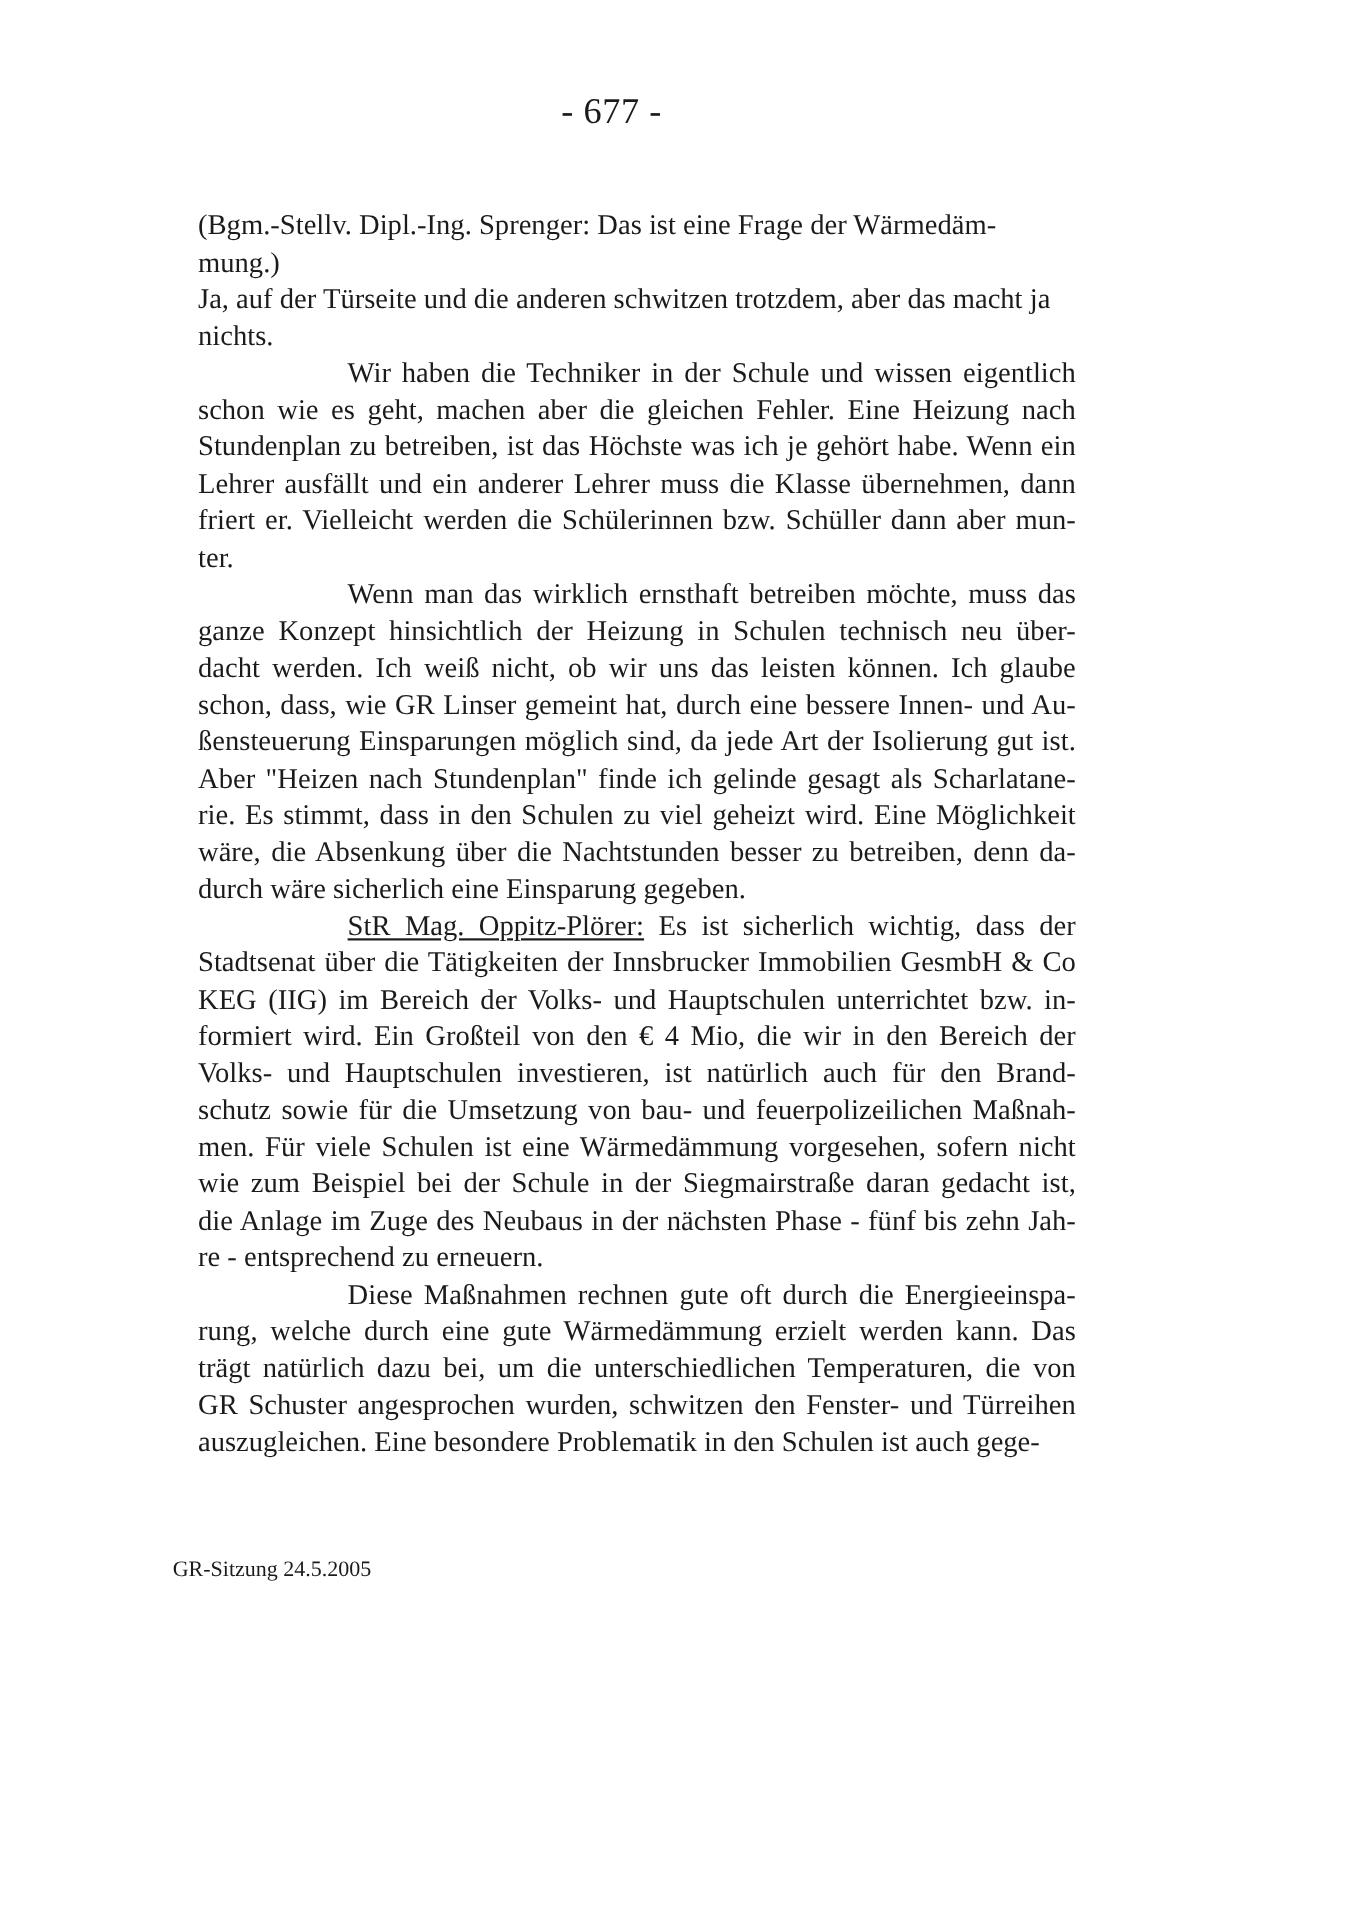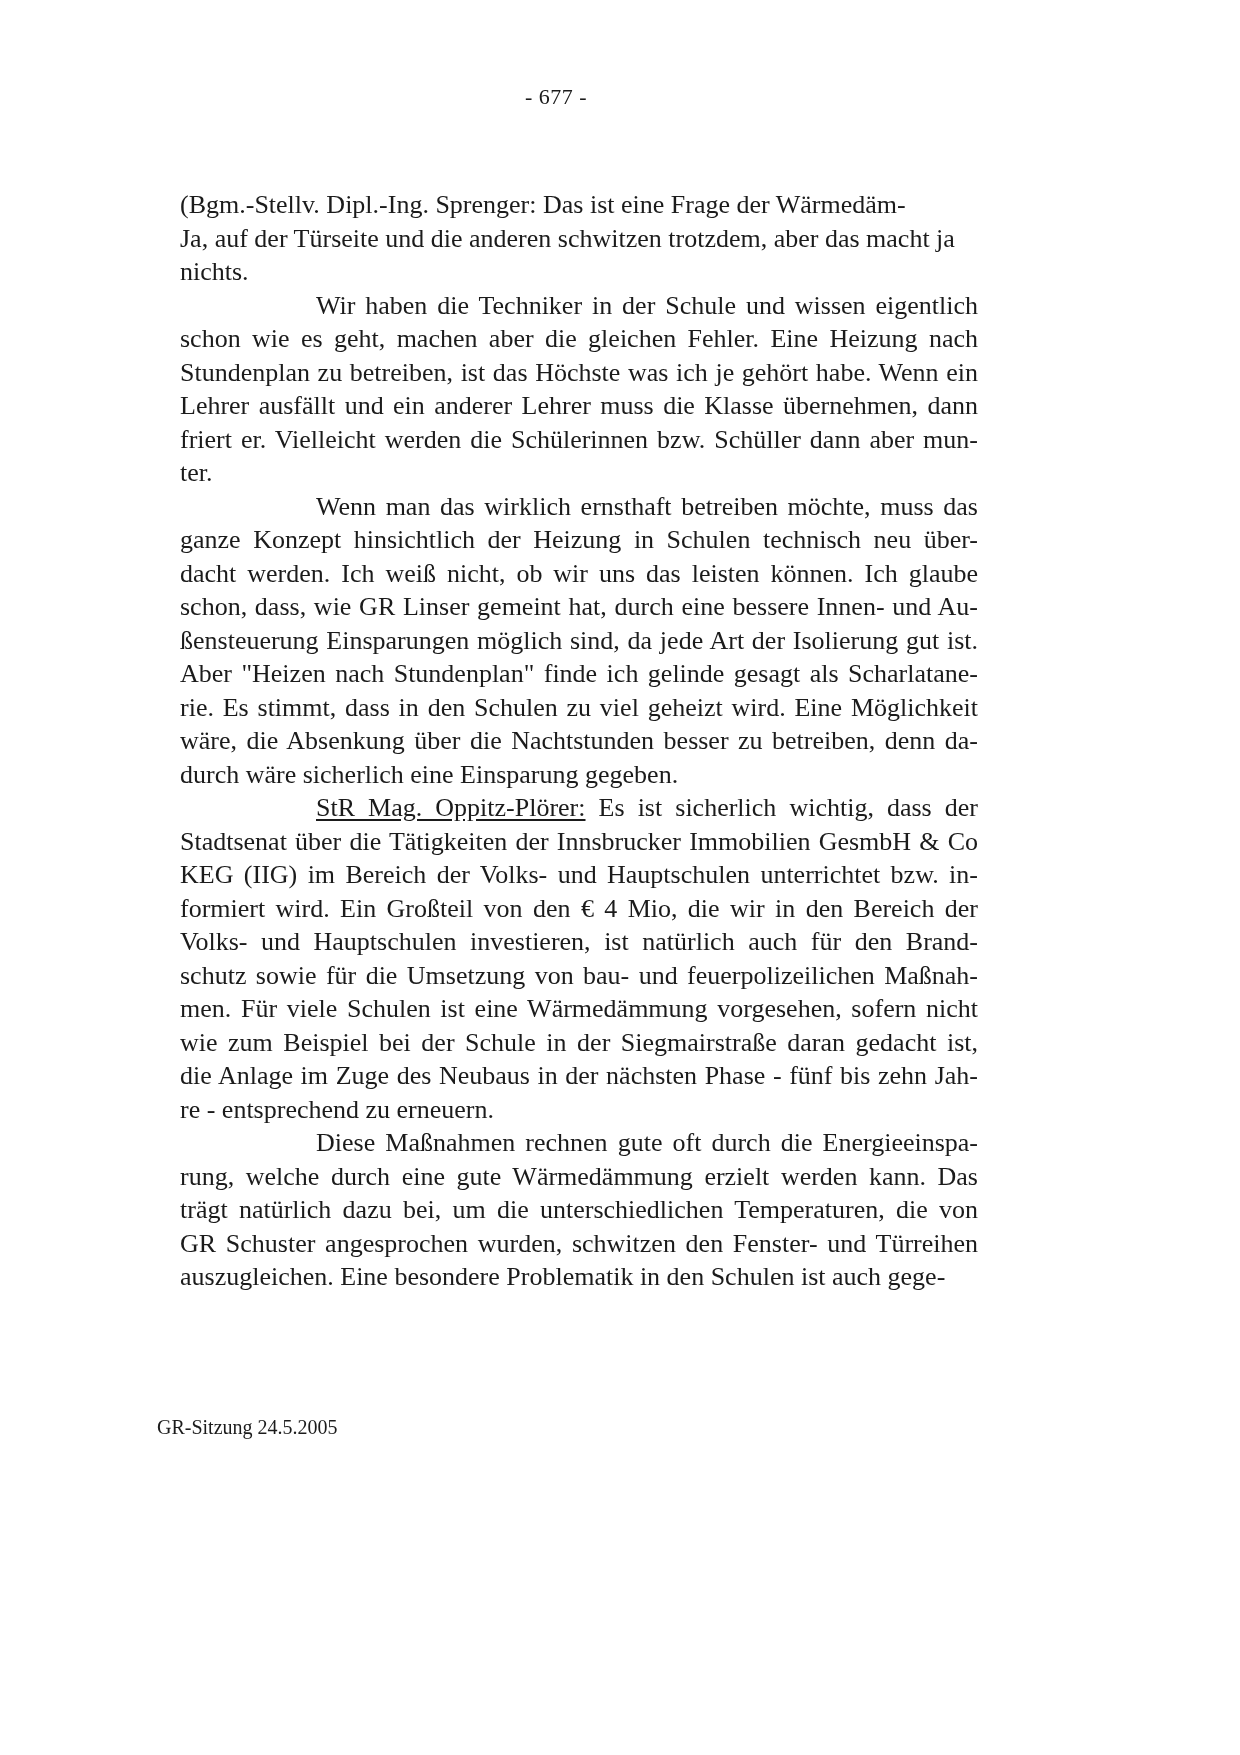--- a/index.html
+++ b/index.html
@@ -16,21 +16,21 @@
     color: #1b1b1b;
     font-family: "Liberation Serif", "DejaVu Serif", serif;
     overflow: hidden;
   }
   .page-number {
     position: absolute;
     top: 84px;
     left: 157px;
     width: 798px;
     text-align: center;
-    font-size: 22px;
+    font-size: 33px;
     letter-spacing: 0.5px;
   }
   .document-body {
     position: absolute;
     top: 188px;
     left: 157px;
     width: 798px;
     font-size: 26px;
     line-height: 33.5px;
   }
@@ -70,20 +70,21 @@
 </style>
 </head>
 <body>
 
 <div class="page">
   <div class="page-number">- 677 -</div>
 
   <div class="document-body">
       <div class="paragraph">
         <div class="line line-left"><span>(Bgm.-Stellv. Dipl.-Ing. Sprenger: Das ist eine Frage der Wärmedäm-</span></div>
+        <div class="line line-left"><span>mung.)</span></div>
       </div>
       <div class="paragraph">
         <div class="line line-left"><span>Ja, auf der Türseite und die anderen schwitzen trotzdem, aber das macht ja</span></div>
         <div class="line line-left"><span>nichts.</span></div>
       </div>
       <div class="paragraph">
         <div class="line line-justify line-indent"><span>Wir haben die Techniker in der Schule und wissen eigentlich</span></div>
         <div class="line line-justify"><span>schon wie es geht, machen aber die gleichen Fehler. Eine Heizung nach</span></div>
         <div class="line line-justify"><span>Stundenplan zu betreiben, ist das Höchste was ich je gehört habe. Wenn ein</span></div>
         <div class="line line-justify"><span>Lehrer ausfällt und ein anderer Lehrer muss die Klasse übernehmen, dann</span></div>

